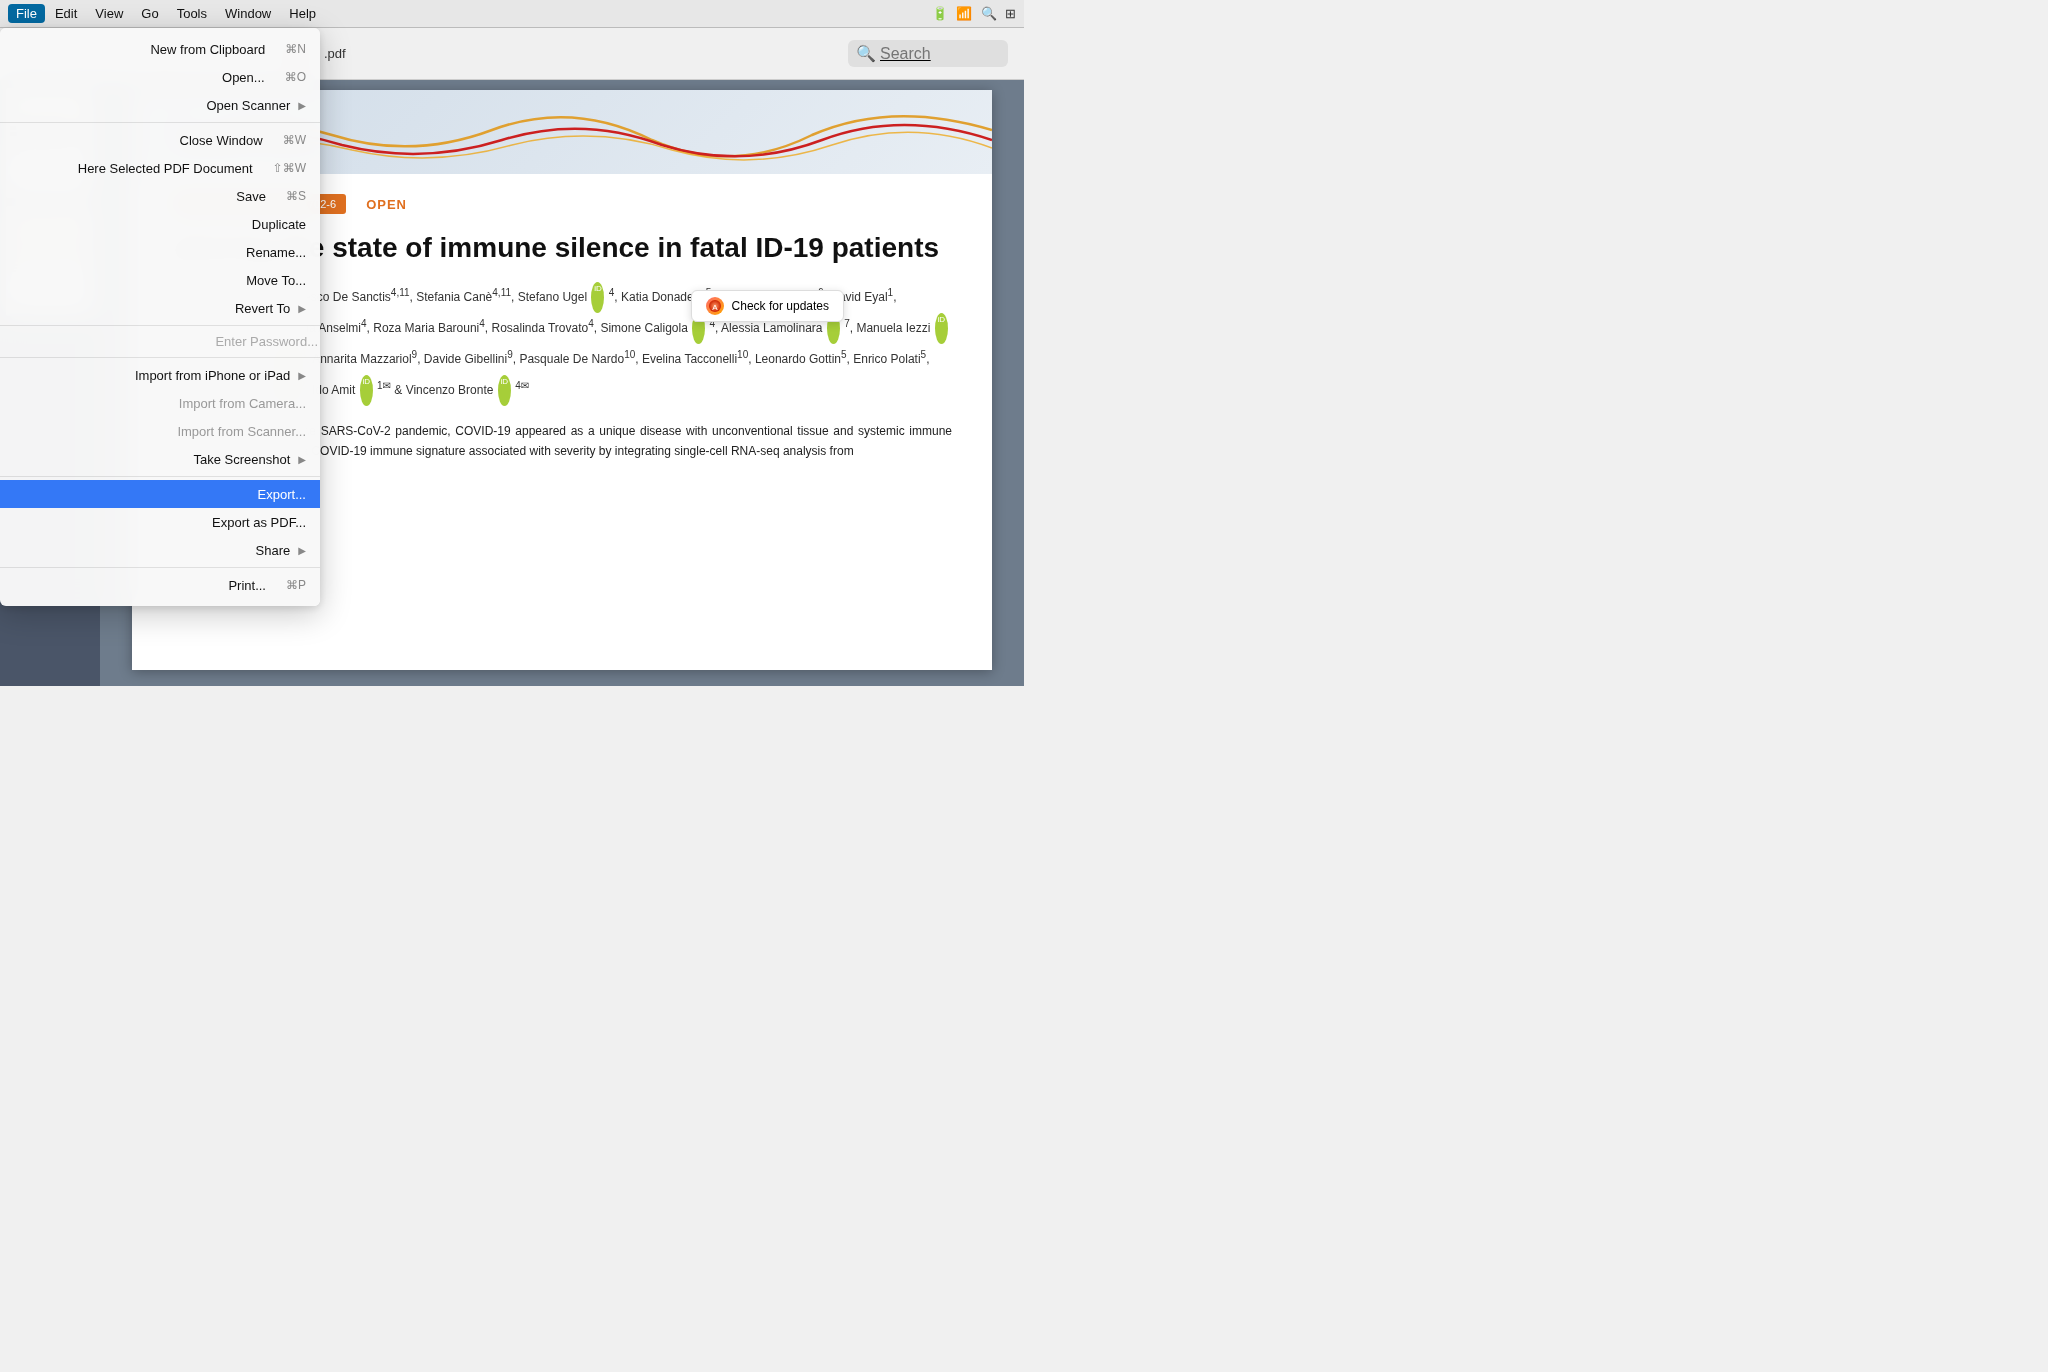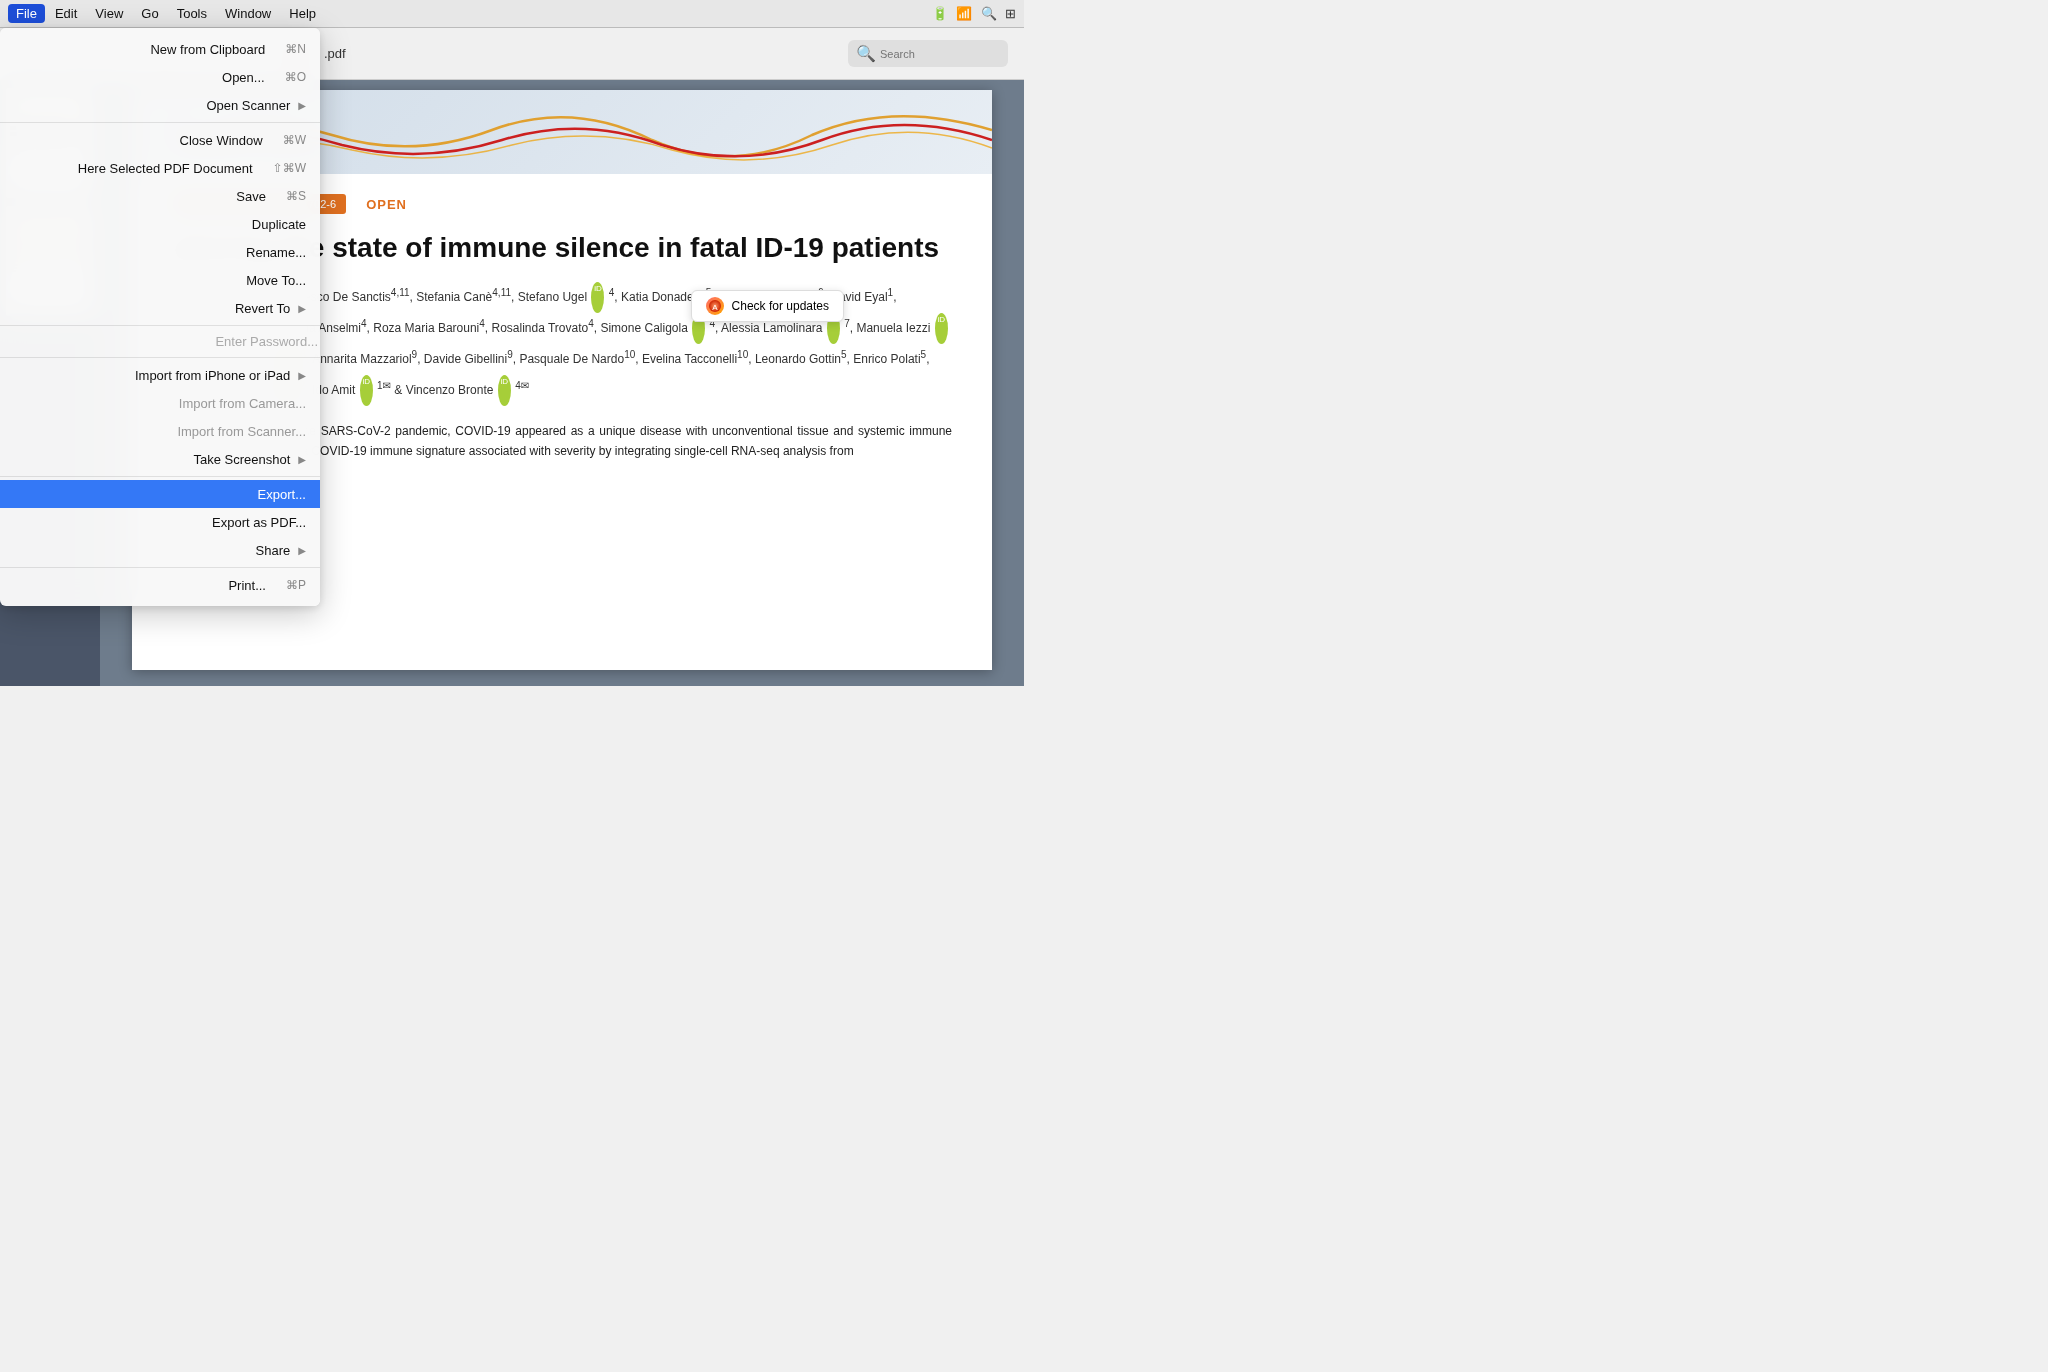--- a/index.html
+++ b/index.html
@@ -26,21 +26,21 @@
       gap: 2px;
     }
     .menu-item {
       padding: 2px 8px;
       font-size: 13px;
       color: #111;
       cursor: pointer;
       border-radius: 4px;
     }
     .menu-item:hover, .menu-item.active {
-      background: #1d4ed8;
+      background: #0369a1;
       color: #fff;
     }
     .menu-bar-right {
       margin-left: auto;
       display: flex;
       align-items: center;
       gap: 8px;
     }
     .battery-icon, .wifi-icon, .search-icon-bar, .control-icon {
       font-size: 13px;
@@ -76,21 +76,21 @@
     }
     .search-bar {
       display: flex; align-items: center;
       background: rgba(0,0,0,0.07);
       border-radius: 6px;
       padding: 4px 8px;
       gap: 4px;
     }
     .search-bar input {
       border: none; background: transparent;
-      font-size: 11px; outline: none; width: 120px;
+      font-size: 16px; outline: none; width: 120px; text-decoration: underline;
     }
 
     
     .dropdown-menu {
       position: absolute;
       top: 28px; left: 0;
       width: 320px;
       background: rgba(248,248,248,0.98);
       border-radius: 6px;
       box-shadow: 0 8px 32px rgba(0,0,0,0.22), 0 2px 8px rgba(0,0,0,0.12);

